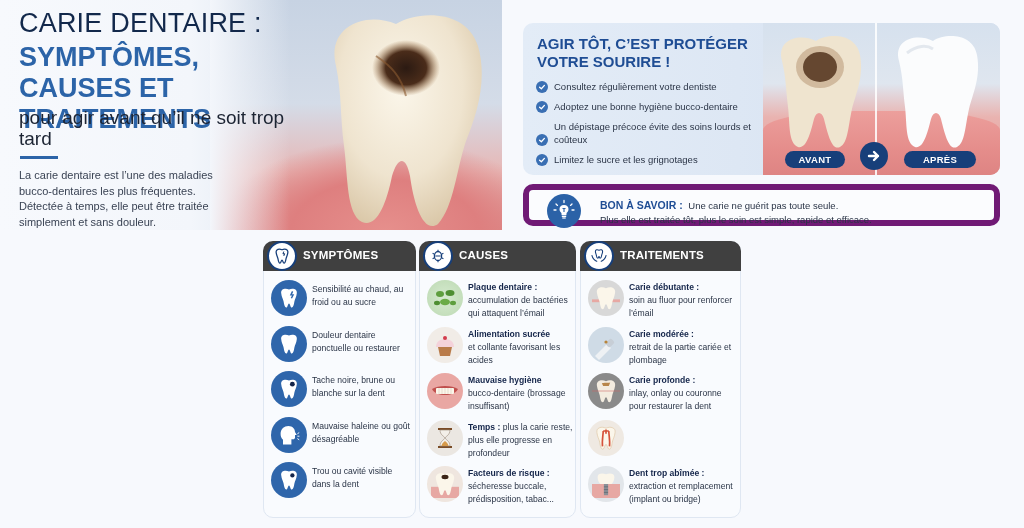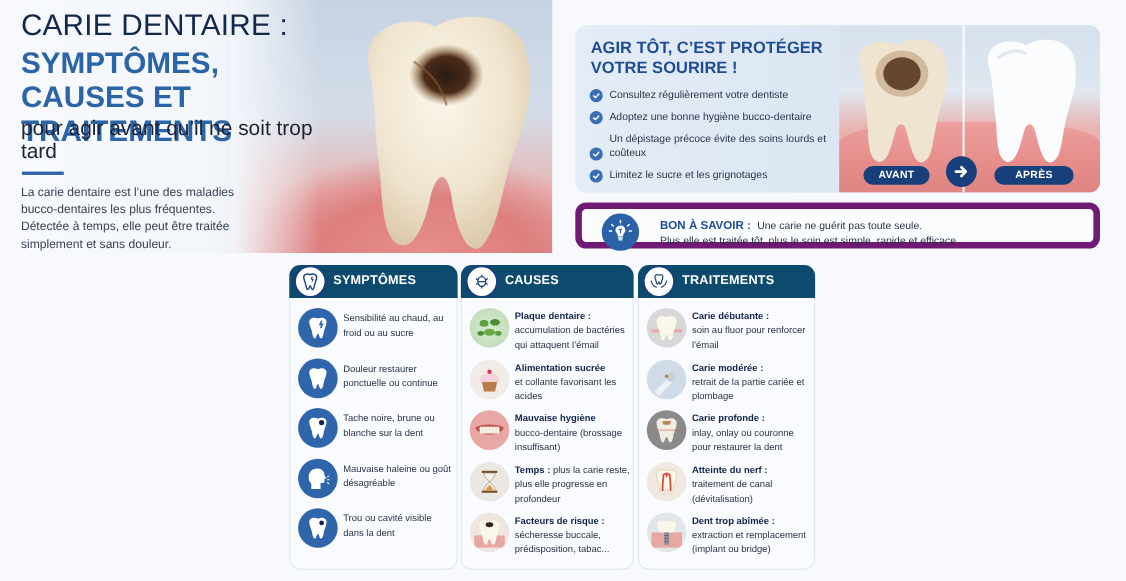--- a/index.html
+++ b/index.html
@@ -100,21 +100,21 @@
   
   .col {
     position: absolute; top: 241px; height: 277px; border-radius: 10px;
     background: #f9fbfe; border: 1px solid #dfe7f2; overflow: visible;
   }
   .col-sym { left: 263px; width: 153px; }
   .col-cau { left: 419px; width: 157px; }
   .col-tra { left: 580px; width: 161px; }
   .col-head {
     position: absolute; left: -1px; top: -1px; right: -1px; height: 30px;
-    background: #0c4a6e; border-radius: 10px 10px 0 0;
+    background: #404040; border-radius: 10px 10px 0 0;
     display: flex; align-items: center;
   }
   .col-head-icon {
     position: absolute; left: 4px; top: 0px; width: 30px; height: 30px; border-radius: 50%;
     background: #ffffff; border: 2px solid #173f7a;
     display: flex; align-items: center; justify-content: center;
   }
   .col-head-title {
     position: absolute; left: 40px; top: 8px; font-size: 11.5px; font-weight: 700; color: #ffffff; letter-spacing: .2px;
   }
@@ -258,21 +258,21 @@
           </svg>
       </div>
       <div class="item-text">Sensibilité au chaud, au froid ou au sucre</div>
     </div>
     <div class="item">
       <div class="item-icon sym-icon">
         <svg width="24" height="24" viewBox="0 0 20 20">
             <path d="M3.5 6 C3 2.5 7 1.5 10 3 C13 1.5 17 2.5 16.5 6 C16.2 9 15 10.5 14.5 13 C14 16 13.5 18 12.3 18 C11 18 11 14.5 10 14.5 C9 14.5 9 18 7.7 18 C6.5 18 6 16 5.5 13 C5 10.5 3.8 9 3.5 6 Z" fill="#fff"></path>
           </svg>
       </div>
-      <div class="item-text">Douleur restaurer ponctuelle ou continue</div>
+      <div class="item-text">Douleur dentaire ponctuelle ou restaurer</div>
     </div>
     <div class="item">
       <div class="item-icon sym-icon">
         <svg width="24" height="24" viewBox="0 0 20 20">
             <path d="M3.5 6 C3 2.5 7 1.5 10 3 C13 1.5 17 2.5 16.5 6 C16.2 9 15 10.5 14.5 13 C14 16 13.5 18 12.3 18 C11 18 11 14.5 10 14.5 C9 14.5 9 18 7.7 18 C6.5 18 6 16 5.5 13 C5 10.5 3.8 9 3.5 6 Z" fill="#fff"></path>
             <circle cx="12.8" cy="6" r="2" fill="#14254a"></circle>
           </svg>
       </div>
       <div class="item-text">Tache noire, brune ou blanche sur la dent</div>
     </div>
@@ -429,24 +429,20 @@
       </div>
     </div>
     <div class="item">
       <div class="item-icon" style="background:#efe9e2;">
         <svg width="28" height="28" viewBox="0 0 20 20">
             <path d="M3.5 6 C3 2.5 7 1.5 10 3 C13 1.5 17 2.5 16.5 6 C16.2 9 15 10.5 14.5 13 C14 16 13.5 18 12.3 18 C11 18 11 14.5 10 14.5 C9 14.5 9 18 7.7 18 C6.5 18 6 16 5.5 13 C5 10.5 3.8 9 3.5 6 Z" fill="#fbf6ea" stroke="#e0c9a8" stroke-width=".5"></path>
             <path d="M8 5 C8 8 7 12 7.5 16 M12 5 C12 8 13 12 12.5 16 M8 5 H12" stroke="#d5523a" stroke-width="1.2" fill="none"></path>
             <path d="M10 4 V7" stroke="#d5523a" stroke-width="1.2"></path>
           </svg>
       </div>
-      <div class="item-text">
-        <span class="item-title">Atteinte du nerf :</span><br>
-        <span>traitement de canal (dévitalisation)</span>
-      </div>
     </div>
     <div class="item">
       <div class="item-icon" style="background:#e2e6ea;">
         <svg width="28" height="28" viewBox="0 0 20 20">
             <rect x="0" y="10" width="20" height="10" fill="#e7a8a3"></rect>
             <path d="M4 5 C4 2.5 7 2 10 3 C13 2 16 2.5 16 5 C16 7.5 15 9 14 10 H6 C5 9 4 7.5 4 5 Z" fill="#fbf6ea"></path>
             <rect x="8.5" y="10" width="3" height="8" fill="#8a8f96"></rect>
             <path d="M8.5 12 H11.5 M8.5 14 H11.5 M8.5 16 H11.5" stroke="#5d636a" stroke-width=".5"></path>
           </svg>
       </div>

